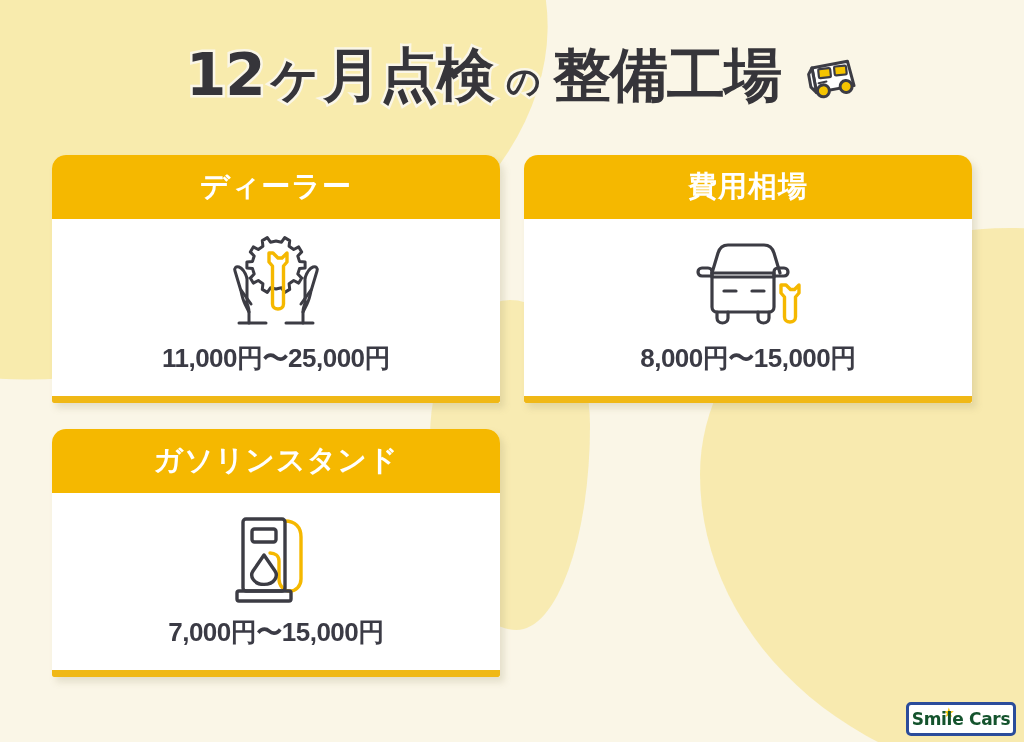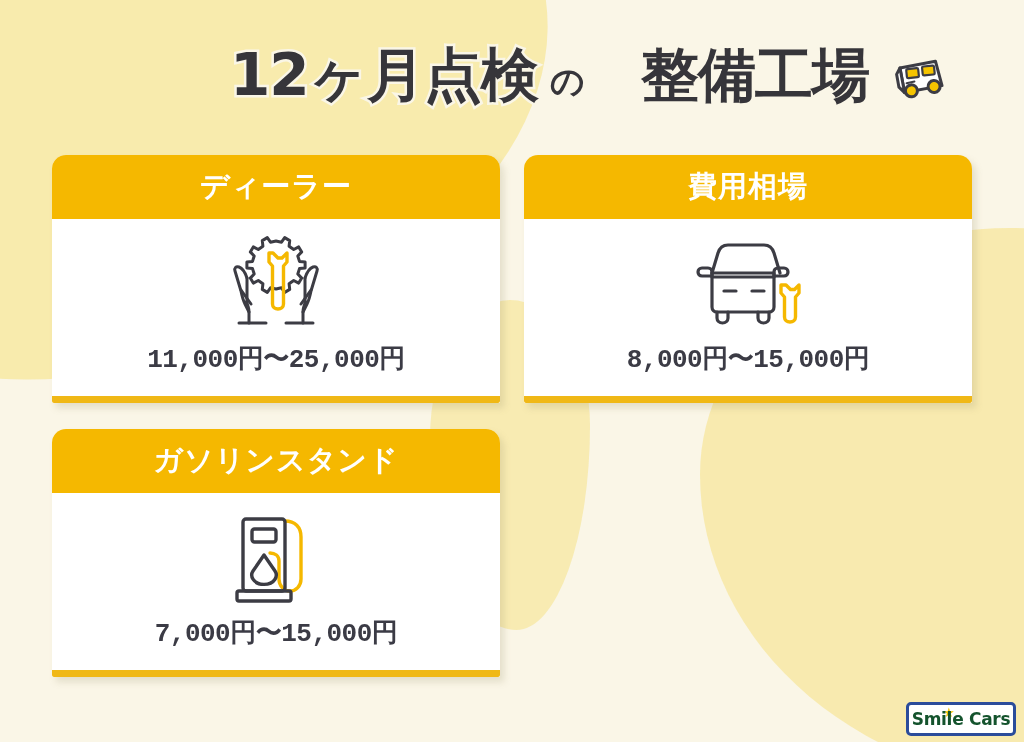--- a/index.html
+++ b/index.html
@@ -90,21 +90,20 @@
     align-items: center;
     height: 78px;
   }
   .title-main, .title-no, .title-sub {
     color: #36353A;
     font-weight: bold;
     line-height: 1;
     -webkit-text-stroke: 5px #FAF6E7;
     paint-order: stroke fill;
     white-space: nowrap;
-    margin-left: 44px;
   }
   .title-main { font-size: 58px; letter-spacing: -1px; }
   .title-no   { font-size: 34px; margin: 0 12px; position: relative; top: 6px; }
   .title-sub  { font-size: 58px; letter-spacing: -1px; }
   .title-van {
     margin-left: 20px;
     position: relative;
     top: 4px;
   }
 
@@ -158,21 +157,21 @@
     height: 108px;
     display: flex;
     align-items: center;
     justify-content: center;
   }
   .card-price {
     margin-top: 4px;
     color: #3B3B45;
     font-size: 26px;
     font-weight: bold;
-    font-family: Liberation Mono, monospace;
+    font-family: Liberation Sans, sans-serif;
     letter-spacing: -0.5px;
   }
   .card-foot {
     height: 7px;
     background: #F0B816;
     border-radius: 0 0 2px 2px;
   }
 
   
   .logo {

